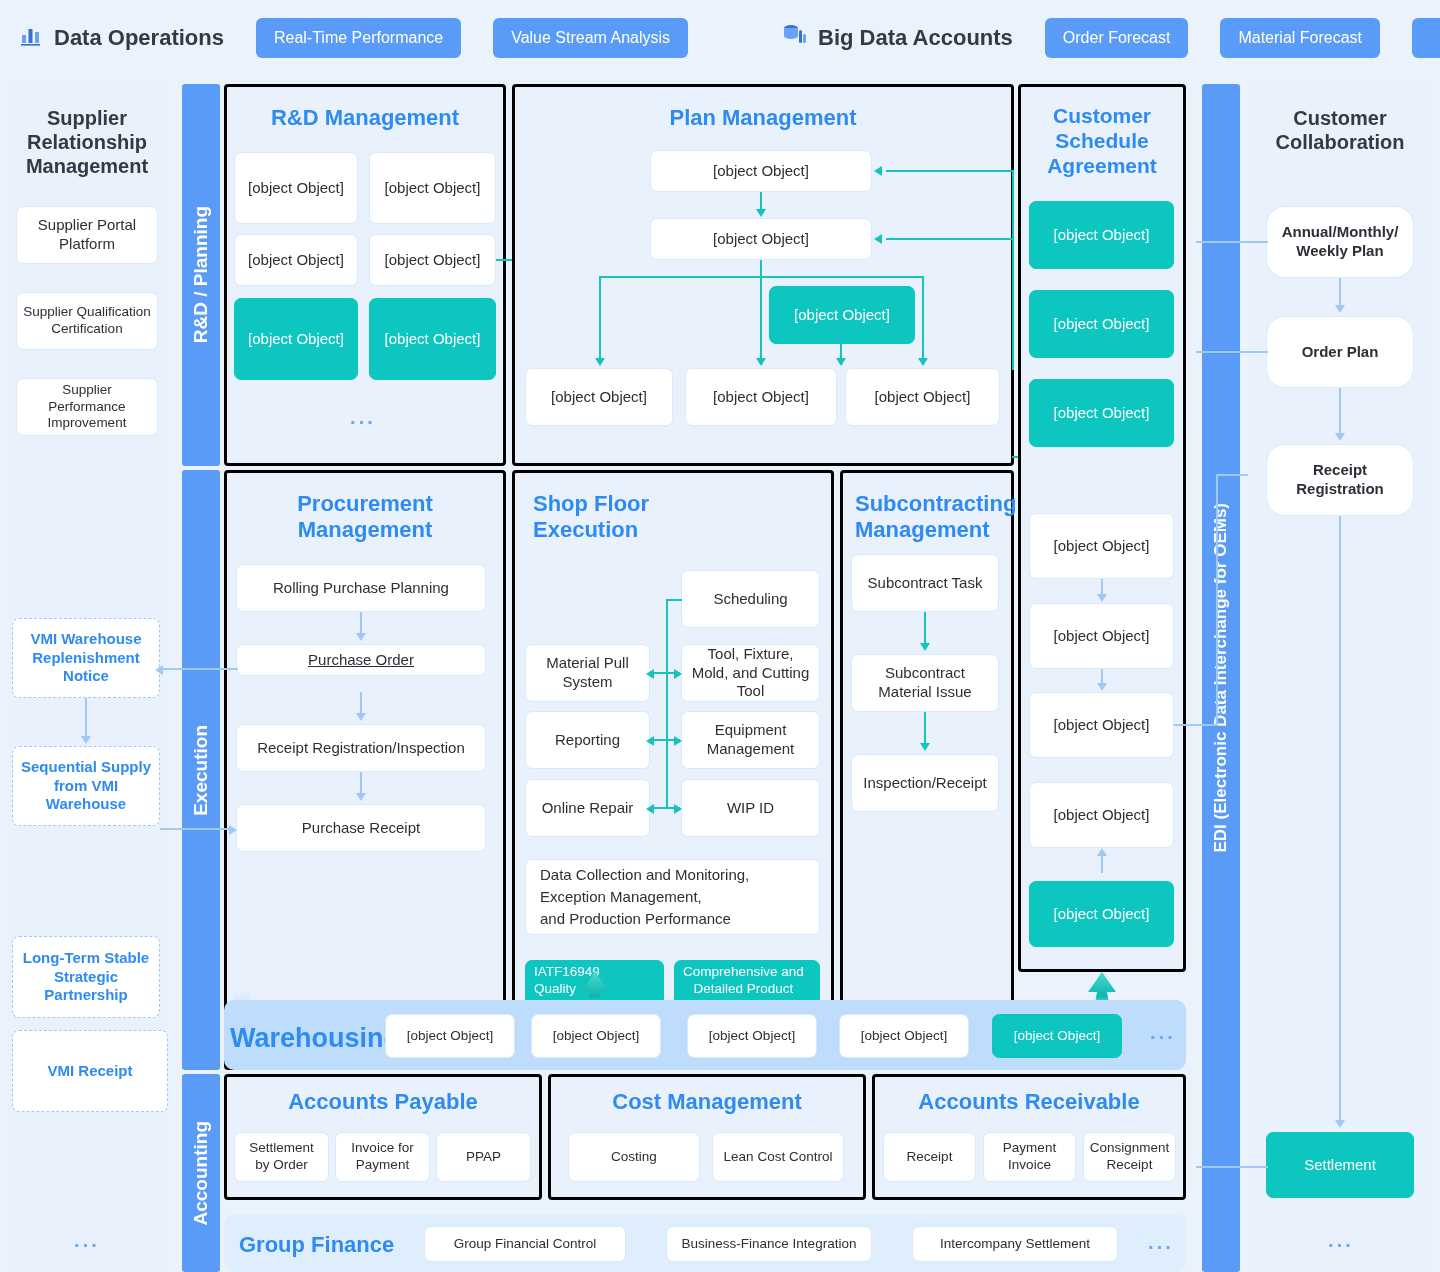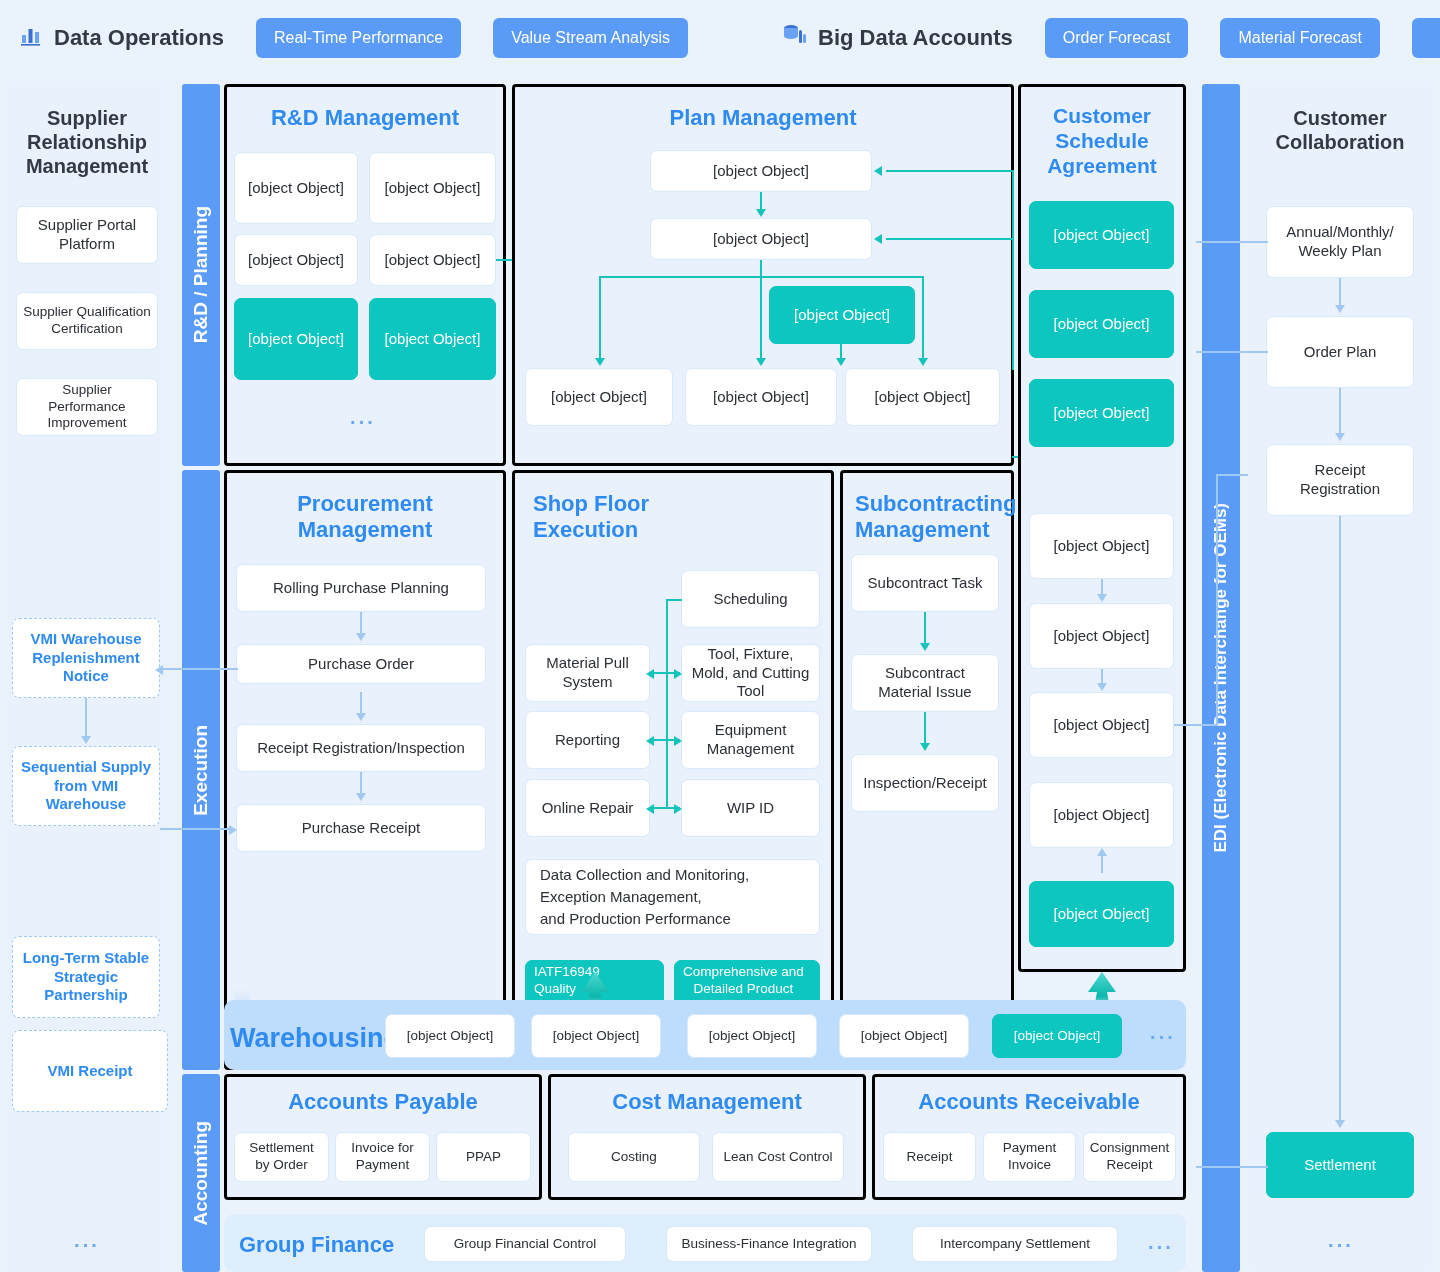--- a/index.html
+++ b/index.html
@@ -72,21 +72,21 @@
     border: 1px solid #d7e9fb;
     border-radius: 7px;
     display: flex; align-items: center; justify-content: center;
     text-align: center;
     font-size: 15px; color: #2b2f36;
     line-height: 1.25;
     padding: 4px 6px;
   }
   .node.teal { background: #0ec6c0; border-color: #0ec6c0; color: #fff; }
   .node.dashed { border: 1.5px dashed #9ec8f5; color: #2f8bf0; font-weight: bold; }
-  .node.bold { font-weight: normal; }
+  .node.bold { font-weight: bold; border-radius: 19px; }
   .node.lalign { justify-content: flex-start; text-align: left; padding-left: 14px; }
   .node.small { font-size: 13.5px; }
 
   .dots3 {
     position: absolute; color: #6aa9f0; font-size: 20px; letter-spacing: 2px;
     font-weight: bold;
   }
 
   
   .ln { position: absolute; background: #9fc9f2; }
@@ -265,21 +265,21 @@
 
   <div class="ln" style="left:1196px; top:165px; width:72px; height:2px;"></div>
   <div class="ln" style="left:1196px; top:275px; width:72px; height:2px;"></div>
   <div class="ln" style="left:1196px; top:1090px; width:72px; height:2px;"></div>
 
   <div class="panel" style="left:224px; top:394px; width:282px; height:600px;">
     <div class="ptitle" style="margin-top:18px; white-space:pre-line;">Procurement
 Management</div>
   </div>
   <div class="node" style="left:236px; top:488px; width:250px; height:48px;">Rolling Purchase Planning</div>
-  <div class="node" style="left:236px; top:568px; width:250px; height:40px;">Purchase Order</div>
+  <div class="node" style="left:236px; top:568px; width:250px; height:32px;text-decoration:underline;">Purchase Order</div>
   <div class="node" style="left:236px; top:648px; width:250px; height:48px;">Receipt Registration/Inspection</div>
   <div class="node" style="left:236px; top:728px; width:250px; height:48px;">Purchase Receipt</div>
   <div class="dots3" style="left:352px; top:945px;">···</div>
   <div class="ln" style="left:360px; top:536px; width:2px; height:22px;"></div>
   <div class="arrowhead ah-down" style="left:356px; top:557px;"></div>
   <div class="ln" style="left:360px; top:616px; width:2px; height:22px;"></div>
   <div class="arrowhead ah-down" style="left:356px; top:637px;"></div>
   <div class="ln" style="left:360px; top:696px; width:2px; height:22px;"></div>
   <div class="arrowhead ah-down" style="left:356px; top:717px;"></div>
 

